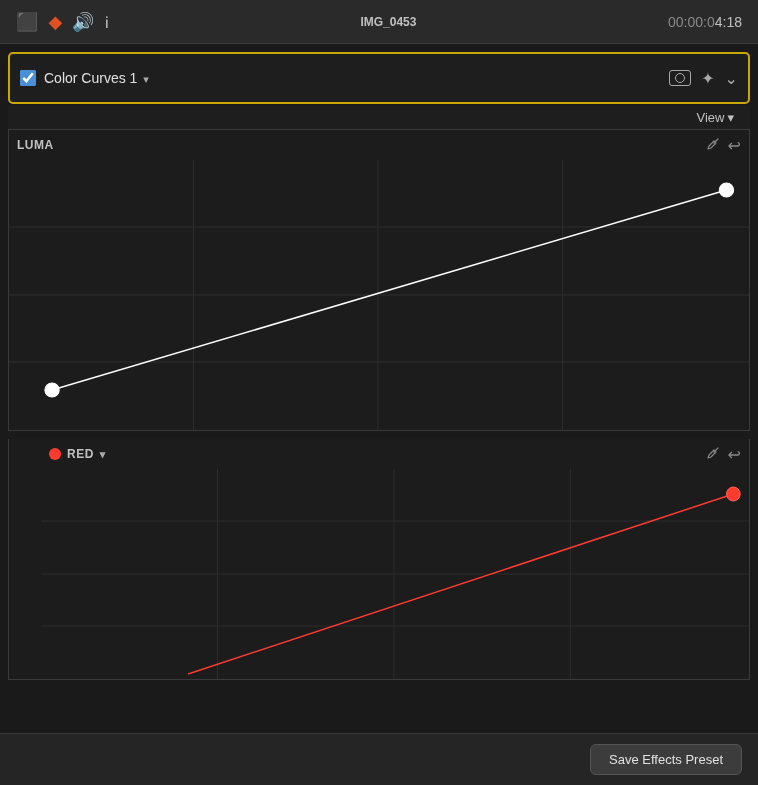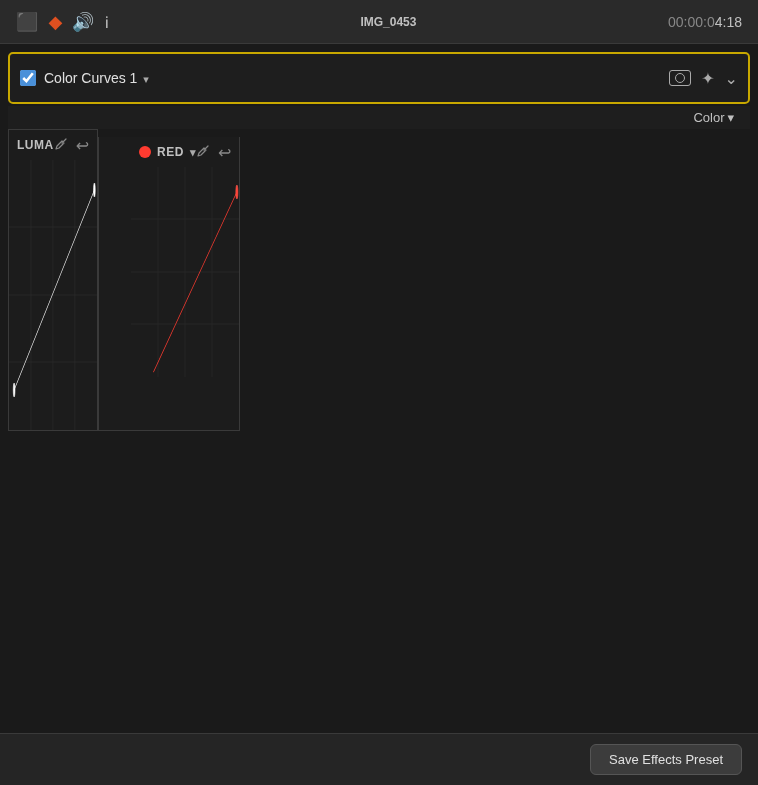--- a/index.html
+++ b/index.html
@@ -118,21 +118,21 @@
       cursor: pointer;
       background: none;
       border: none;
       outline: none;
     }
 
     
     .curves-container {
       margin: 0 8px;
       display: flex;
-      flex-direction: row;
+      flex-direction: column;
       gap: 0;
     }
 
     .curve-panel {
       background: #1c1c1c;
       border: 1px solid #3a3a3a;
       position: relative;
     }
 
     .curve-panel-header {
@@ -299,21 +299,21 @@
     <div class="mask-icon">
       <div class="mask-icon-inner"></div>
     </div>
     <span class="icon-btn">✦</span>
     <span class="icon-btn">⌄</span>
   </div>
 </div>
 
 <div class="view-row" style="margin-top:2px;">
   <button class="view-btn">
-    <span>Color</span>
+    <span>View</span>
     <span>▾</span>
   </button>
 </div>
 
 <div class="curves-container">
 
   <div class="curve-panel">
     <div class="curve-panel-header">
       <span class="curve-label">LUMA</span>
       <div class="panel-icons">

